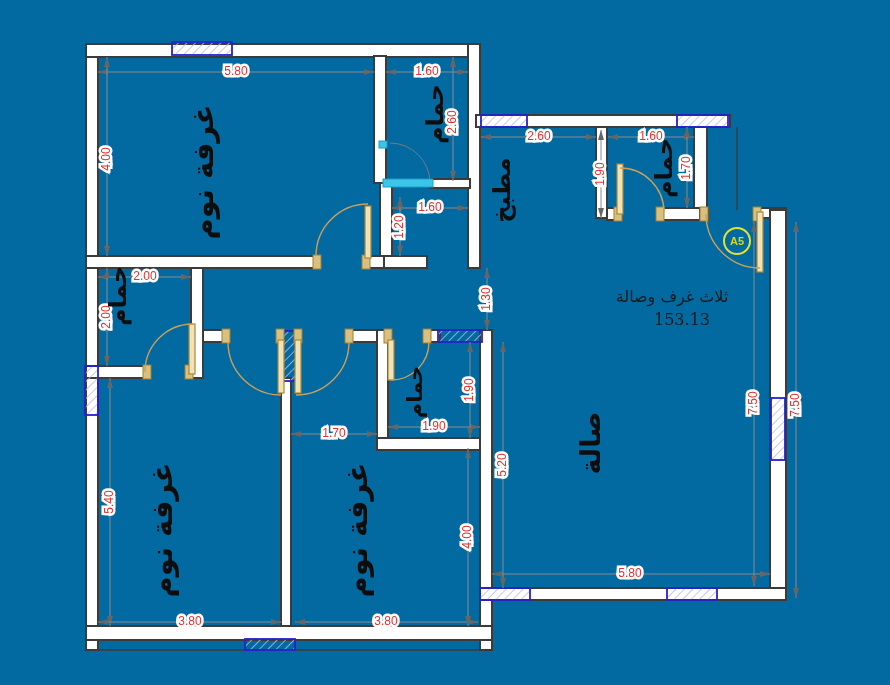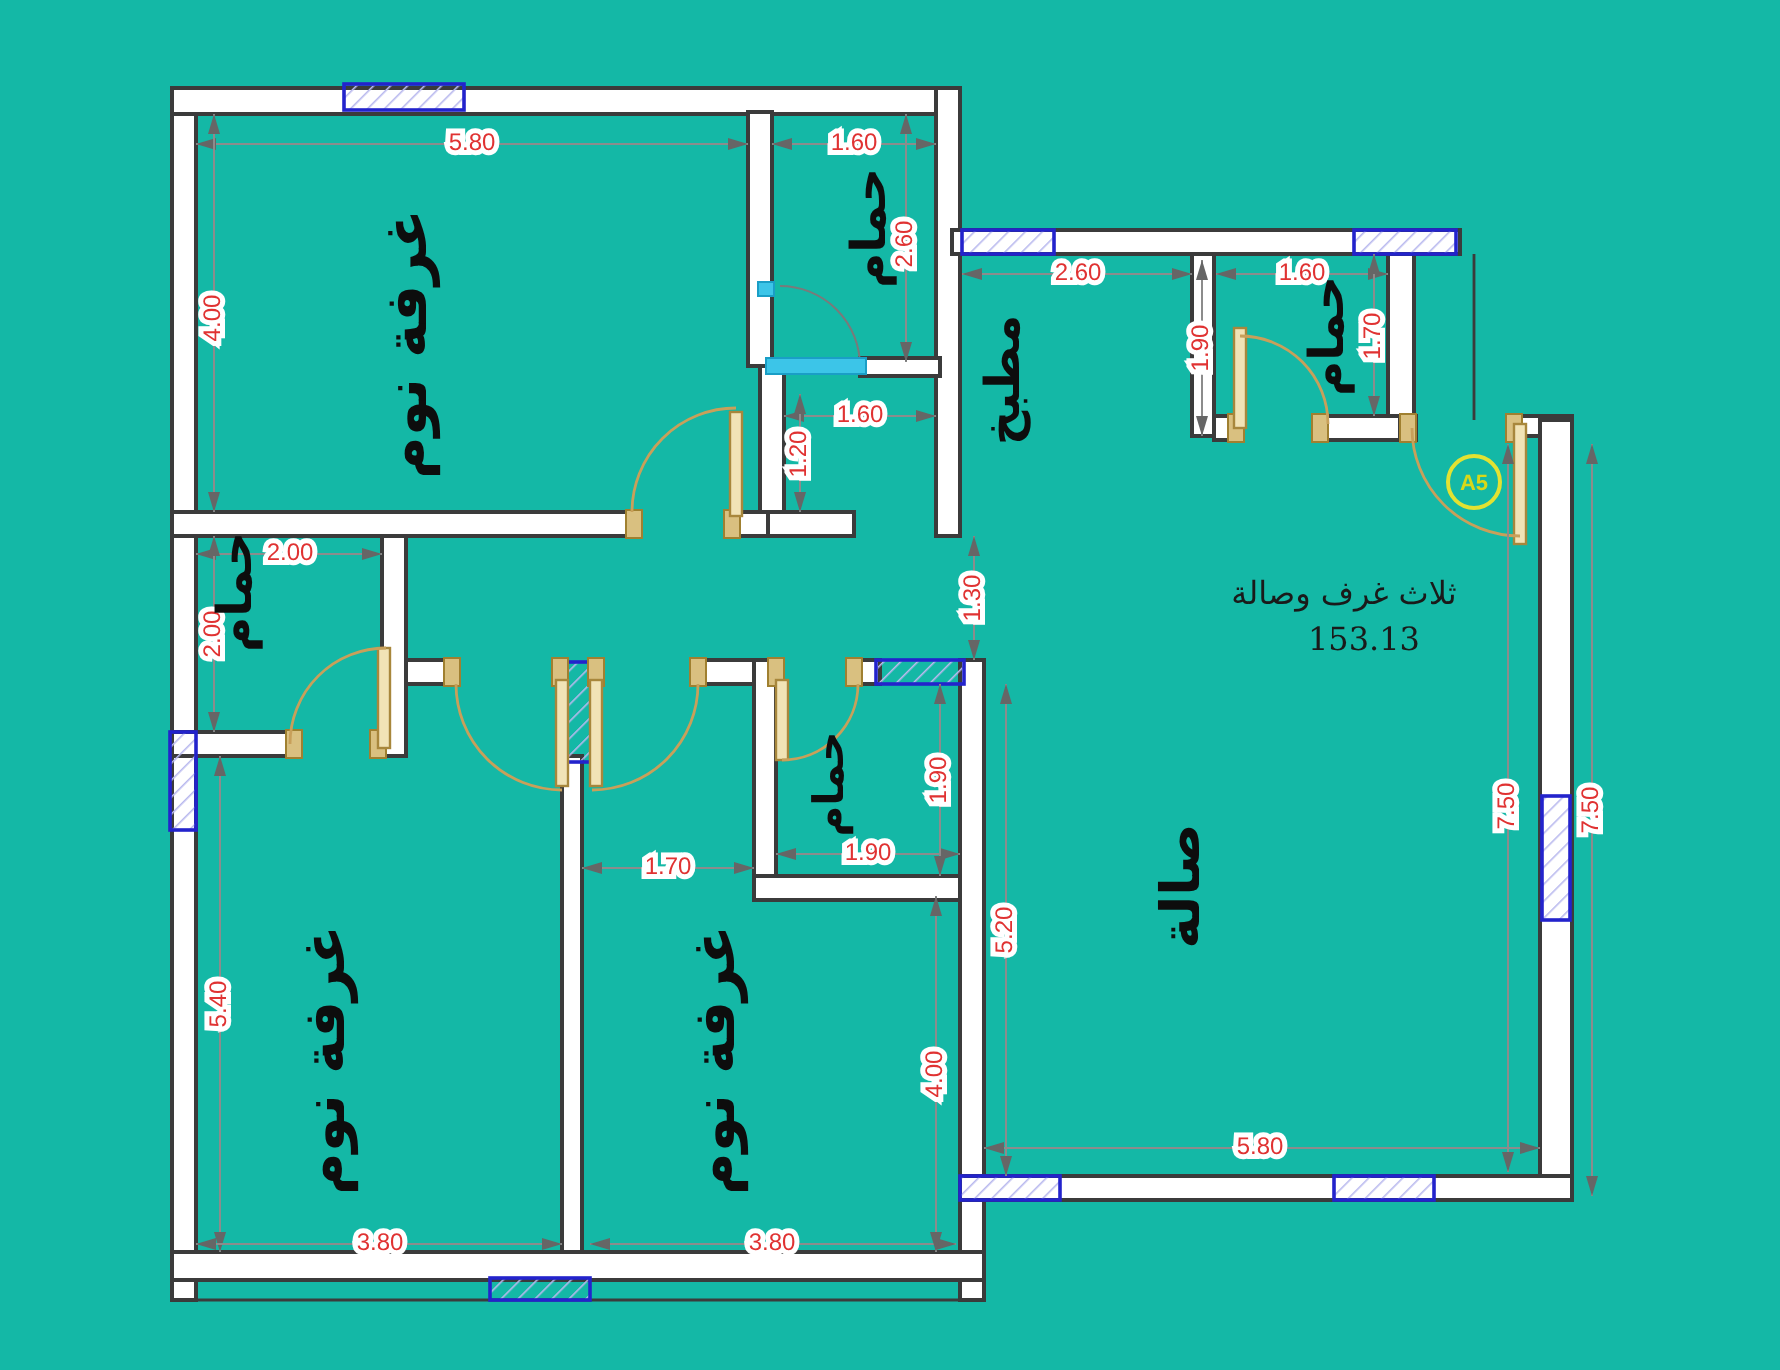--- a/index.html
+++ b/index.html
@@ -1,16 +1,16 @@
 <!DOCTYPE html>
 <html><head>
 <meta charset="utf-8">
 <style>
   html,body{margin:0;padding:0;background:#fff;}
-  .page{width:890px;height:685px;background:#14b8a6;position:relative;overflow:hidden;}
+  .page{width:890px;height:685px;background:#0369a1;position:relative;overflow:hidden;}
   svg{display:block;}
   text{user-select:none;}
   .dim-text{font-family:"Liberation Sans",sans-serif;font-size:12px;fill:#e03232;
             paint-order:stroke;stroke:#ffffff;stroke-width:5px;font-weight:400;}
   .room-text{font-family:"DejaVu Sans",sans-serif;fill:#0d0d0d;font-weight:bold;}
   .note-text{font-family:"DejaVu Serif","DejaVu Sans",serif;font-size:16px;fill:#1a1a1a;}
   .tag-text{font-family:"Liberation Sans",sans-serif;font-size:11px;font-weight:bold;fill:#d8d818;}
 </style>
 </head>
 <body>

